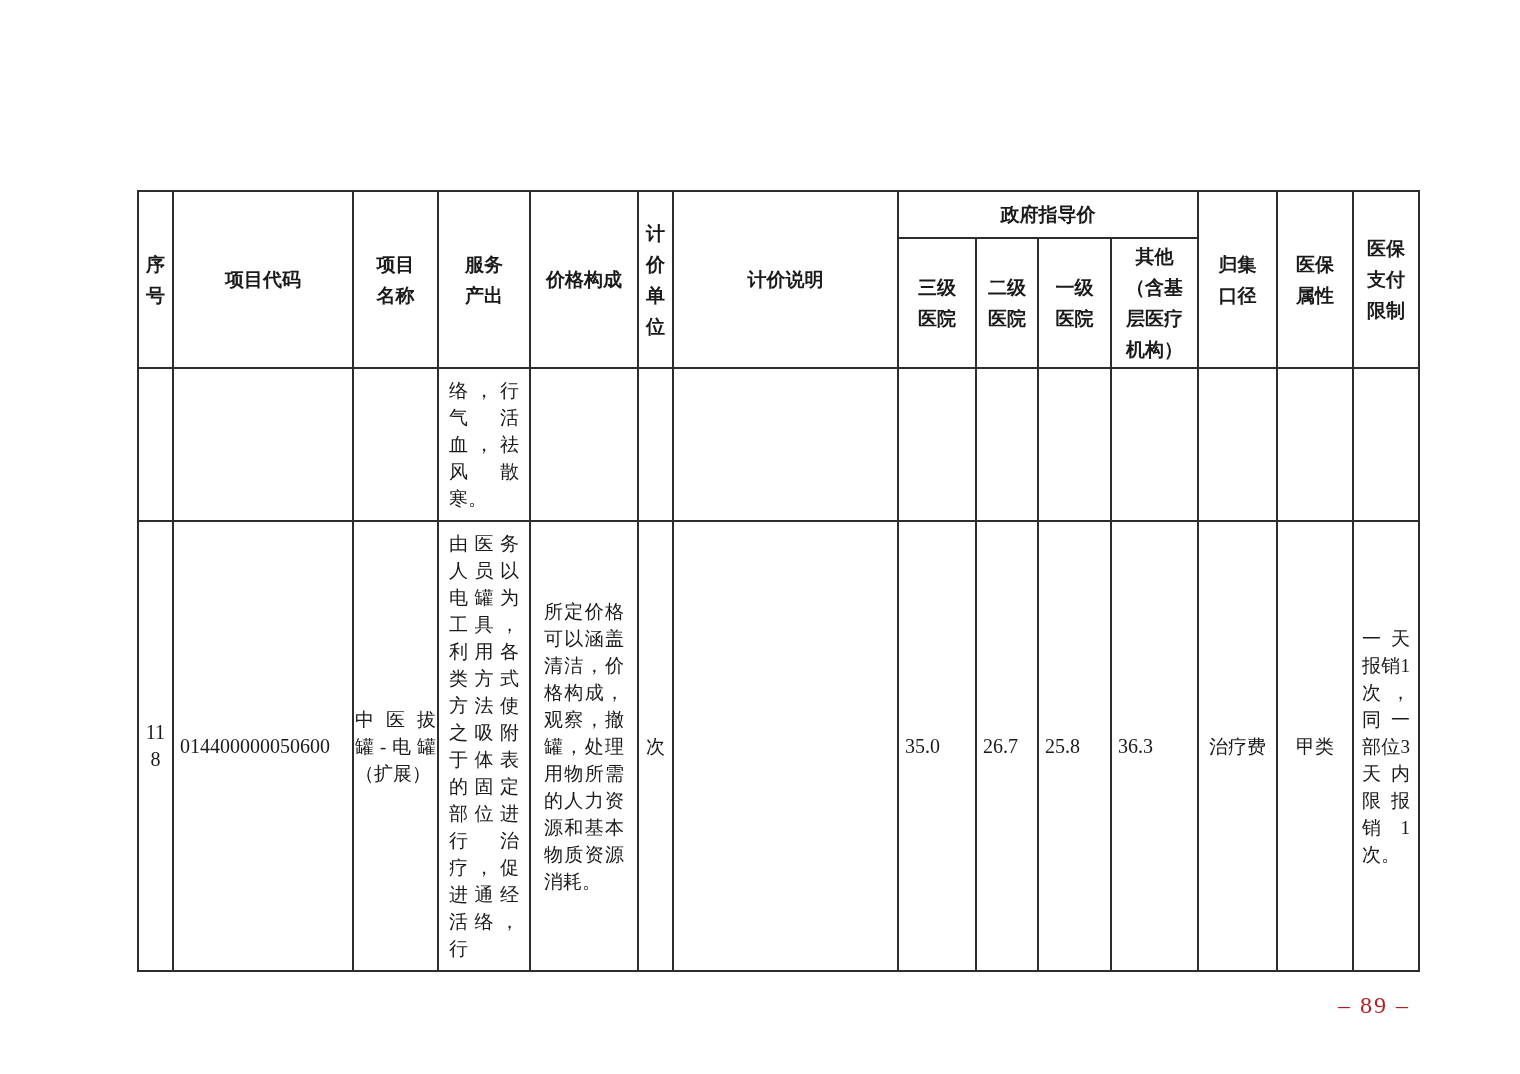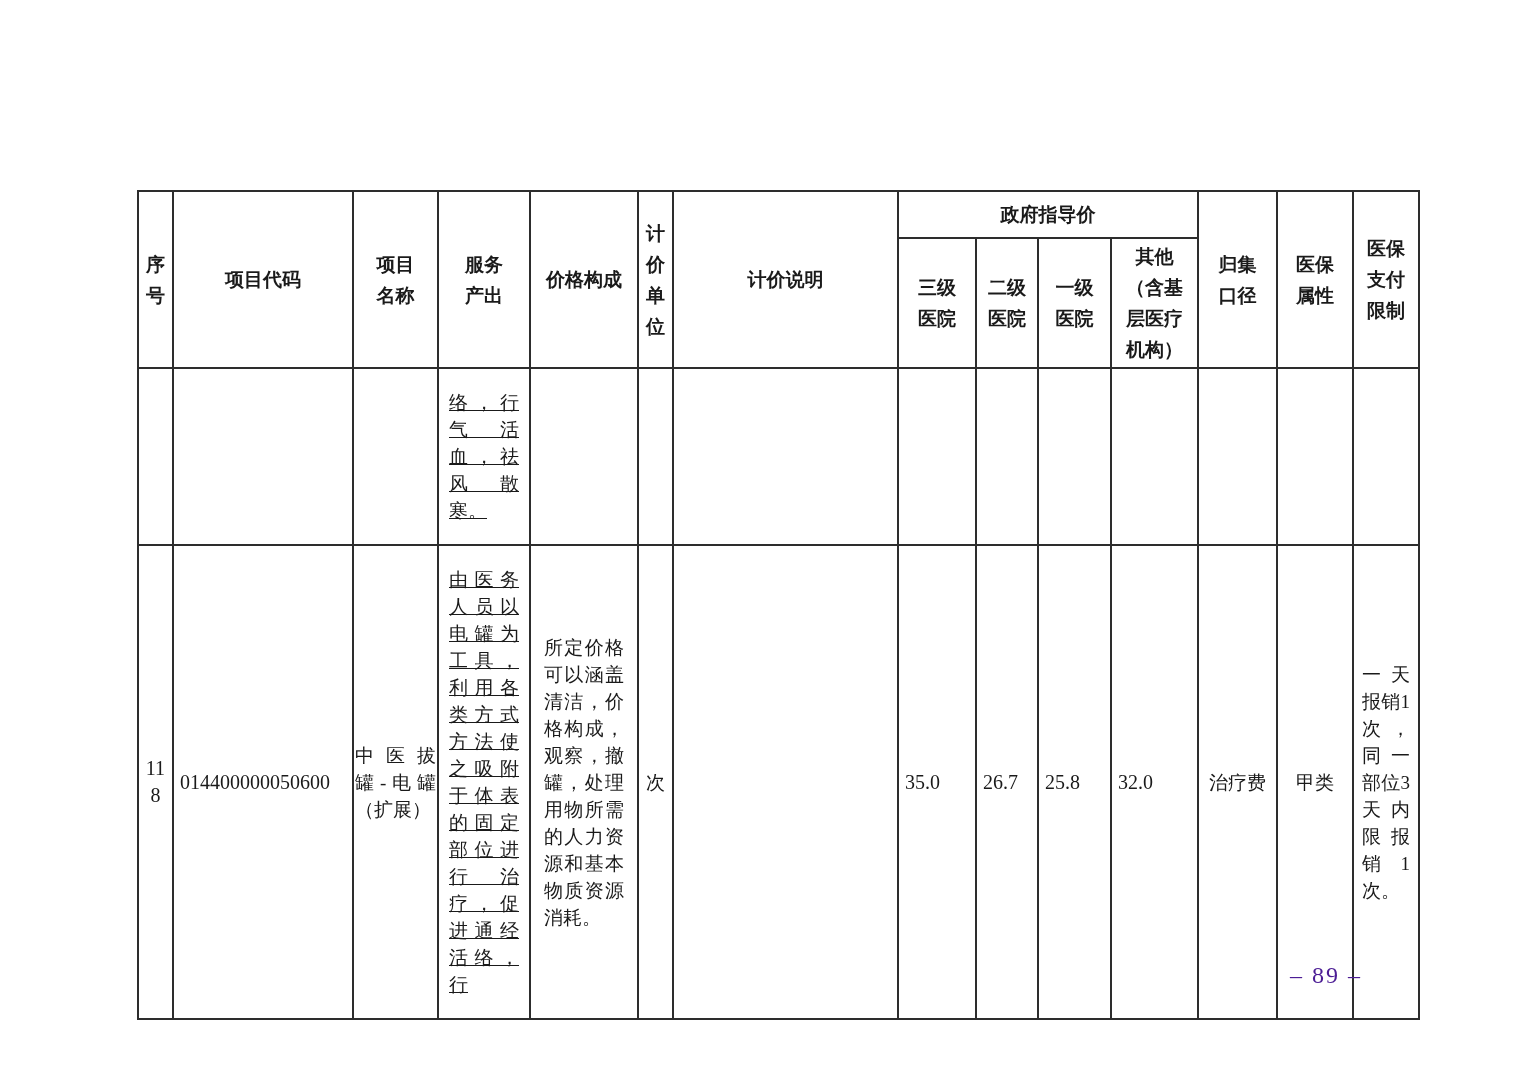--- a/index.html
+++ b/index.html
@@ -45,32 +45,32 @@
     word-break: break-all;
     line-break: strict;
     padding: 2px 6px;
     color: #1a1a1a;
   }
   .doc-table td.c { text-align: center; }
   .doc-table td.top { vertical-align: top; }
   .doc-table td.num { font-size: 20px; font-family: "Liberation Serif", serif; }
   .doc-table td.td-serial { padding: 2px 3px; text-align: center; font-size: 20px; margin-left: 20px; }
   .doc-table td.td-name { padding: 2px 1px; }
-  .doc-table td.td-service { padding: 20px 10px; text-decoration: underline; }
+  .doc-table td.td-service { padding: 8px 10px; }
   .doc-table td.td-pricecomp { padding: 2px 13px; }
   .doc-table td.td-limit { padding: 2px 8px; }
   .page-number {
     position: absolute;
     left: 1290px;
-    top: 962px;
+    top: 992px;
     width: 120px;
-    text-align: left;
+    text-align: right;
     font-size: 24px;
     font-family: "Liberation Serif", serif;
-    color: #4c1d95;
+    color: #b91c1c;
     letter-spacing: 2px;
   }
 </style>
 </head>
 <body>
 
 <div class="page">
 
   <table class="doc-table">
     <colgroup>
@@ -142,21 +142,21 @@
       <td class="td-serial">118</td>
       <td class="num">014400000050600</td>
       <td class="td-name">中医拔罐-电罐（扩展）</td>
       <td class="td-service top">由医务人员以电罐为工具，利用各类方式方法使之吸附于体表的固定部位进行治疗，促进通经活络，行</td>
       <td class="td-pricecomp">所定价格可以涵盖清洁，价格构成，观察，撤罐，处理用物所需的人力资源和基本物质资源消耗。</td>
       <td class="c">次</td>
       <td></td>
       <td class="num">35.0</td>
       <td class="num">26.7</td>
       <td class="num">25.8</td>
-      <td class="num">32.0</td>
+      <td class="num">36.3</td>
       <td class="c">治疗费</td>
       <td class="c">甲类</td>
       <td class="td-limit">一天报销1次，同一部位3天内限报销1次。</td>
     </tr>
   </tbody>
     </table>
 
   <div class="page-number">– 89 –</div>
 
 </div>

